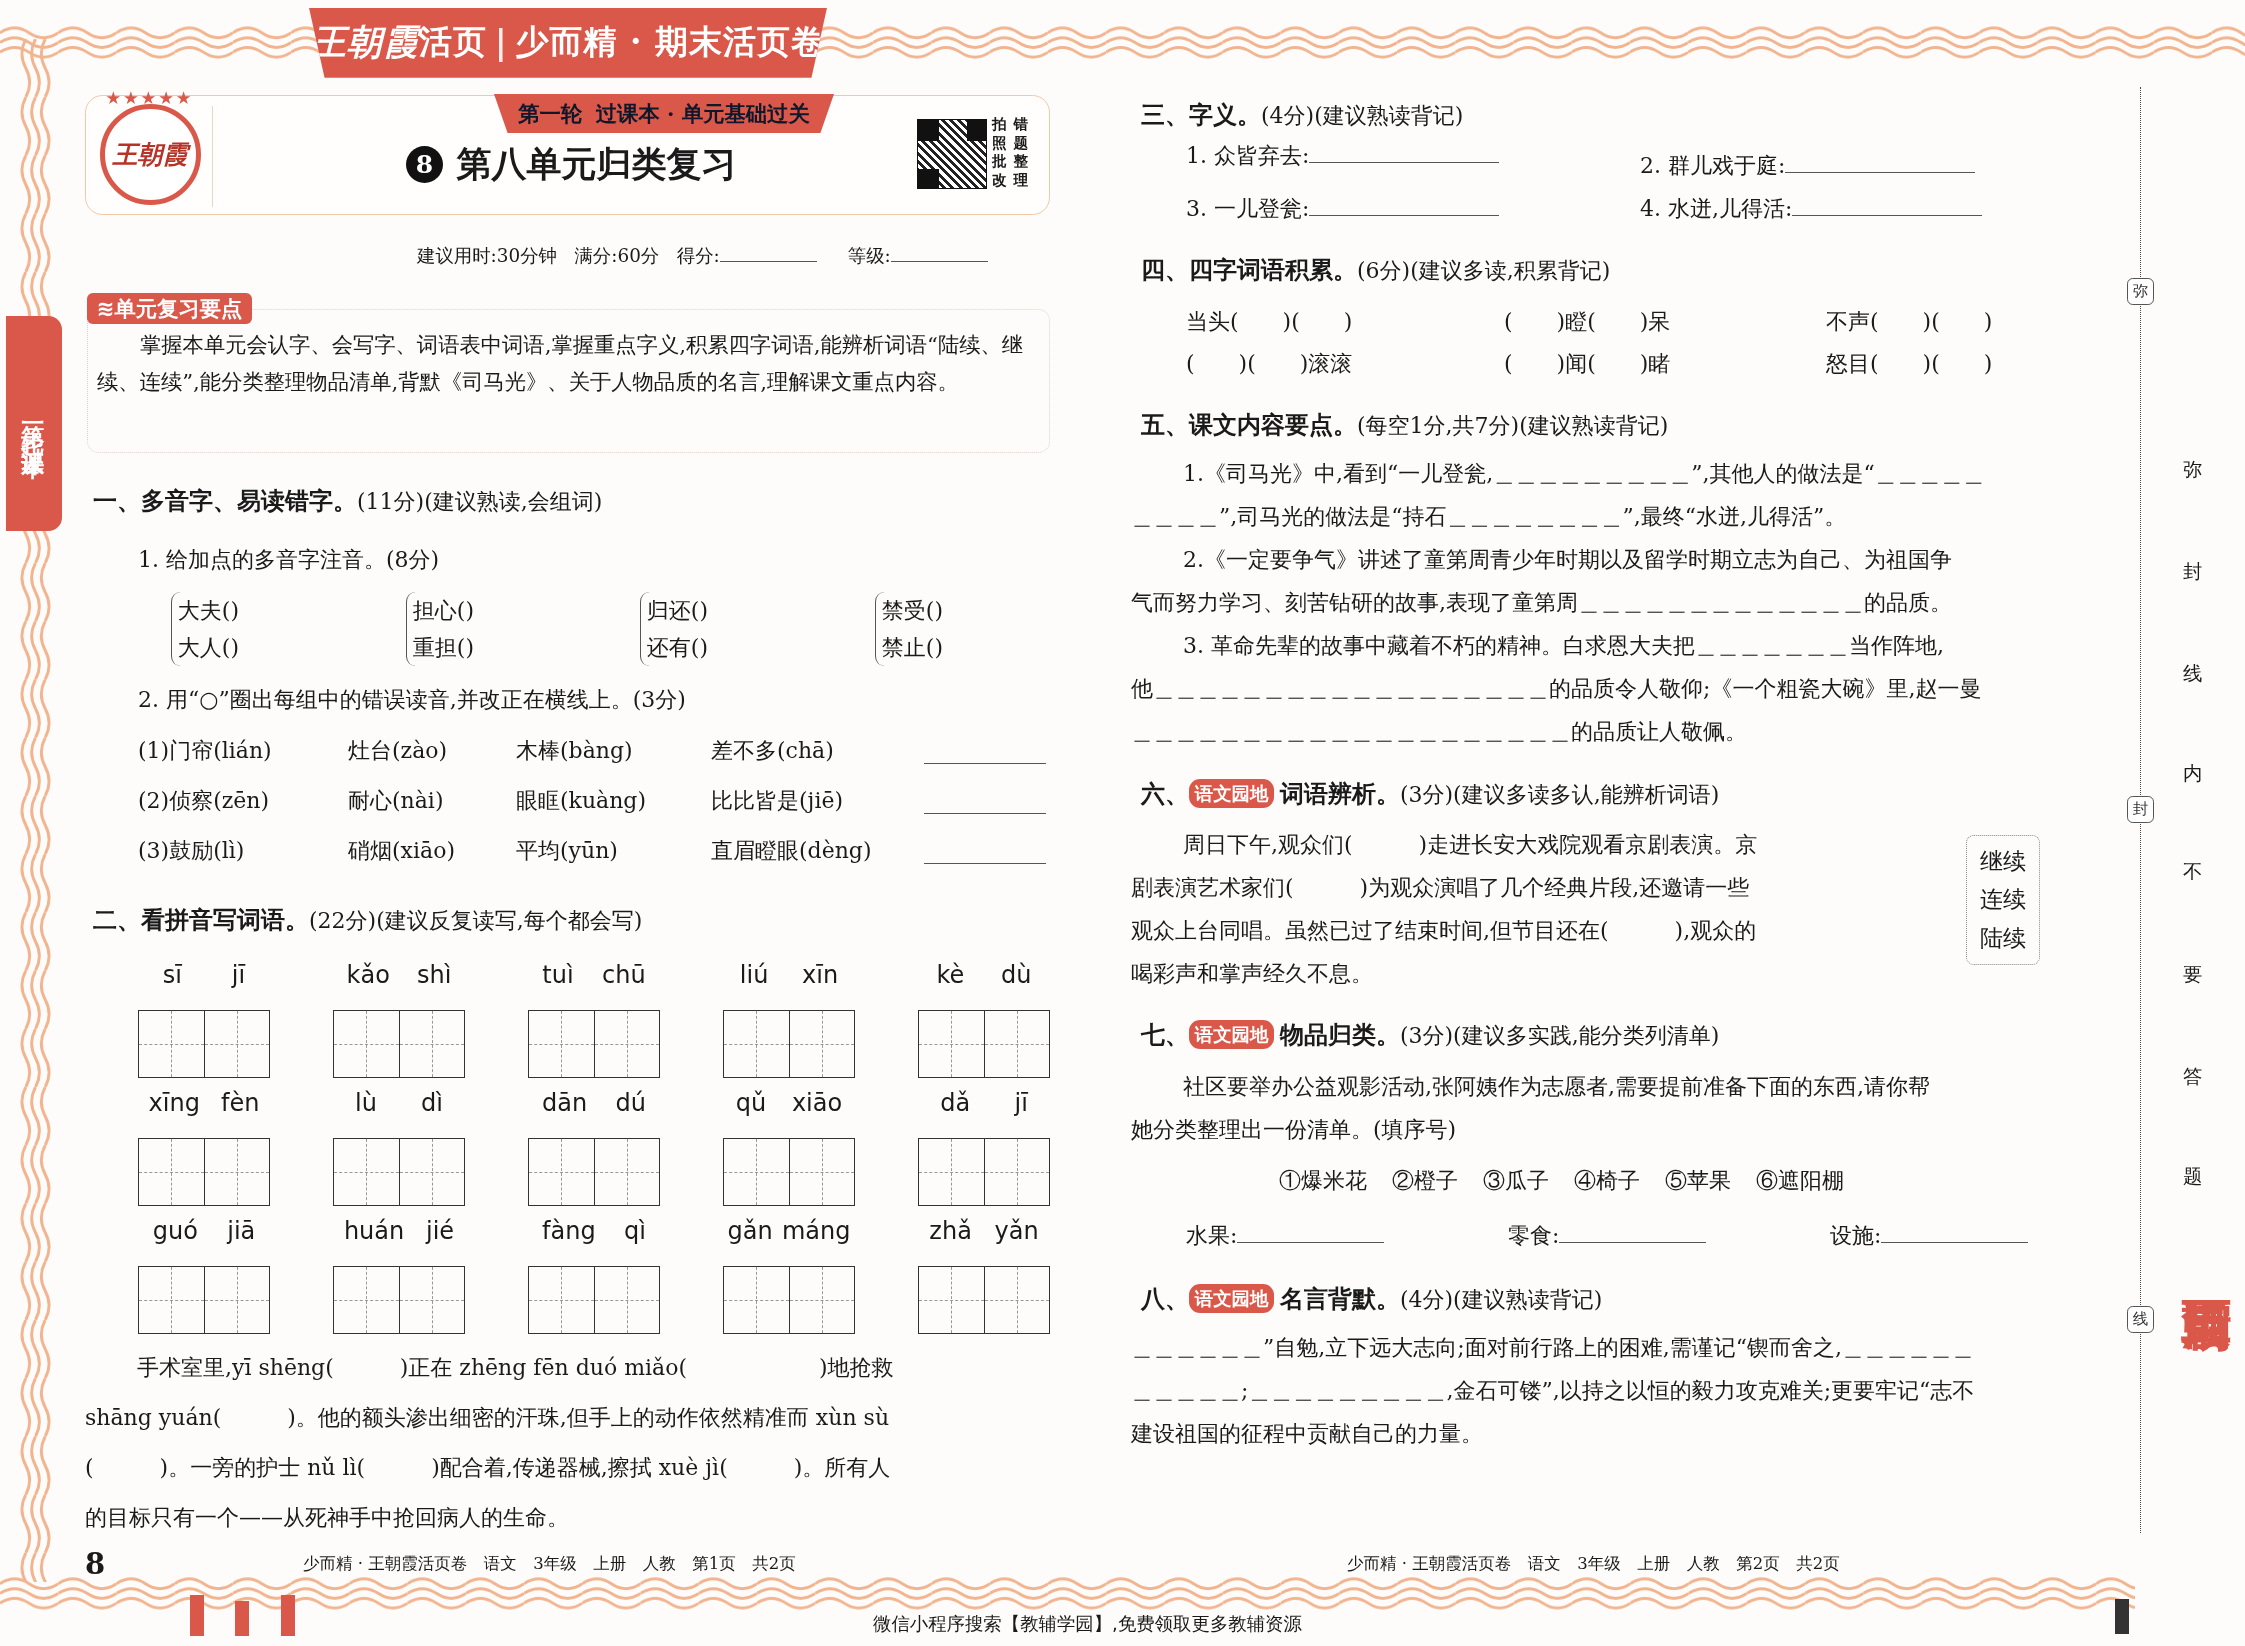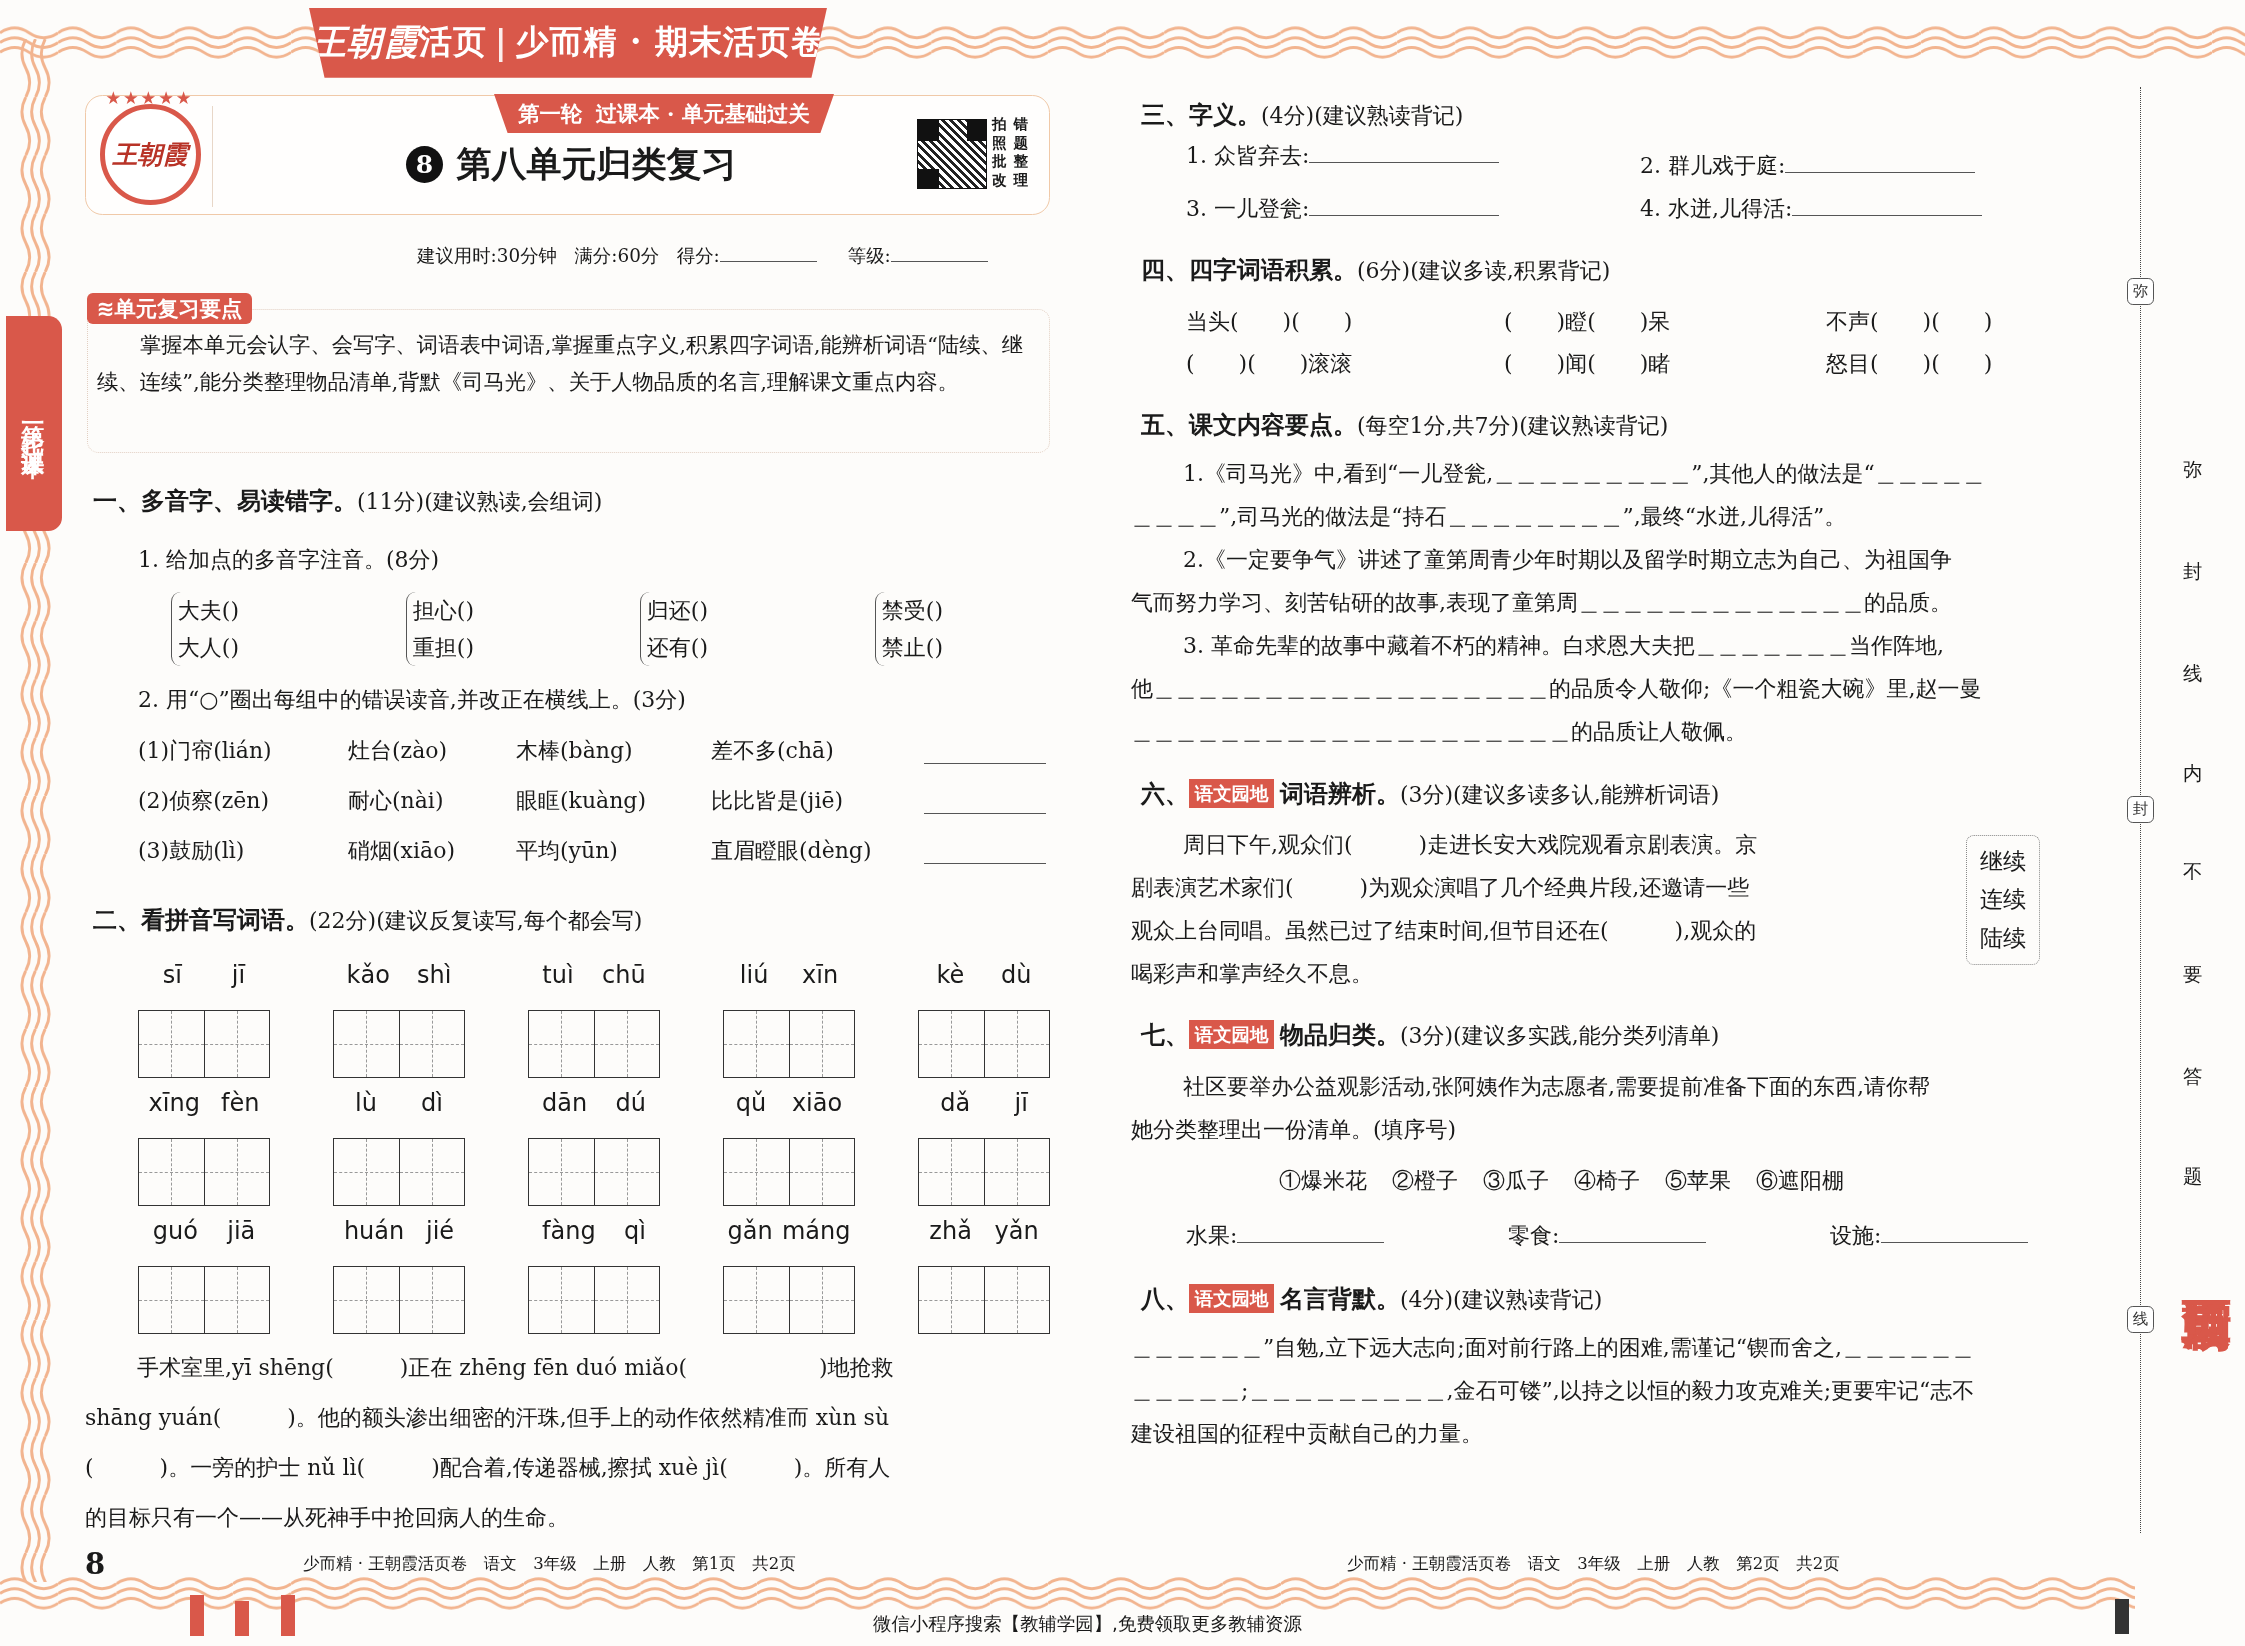--- a/index.html
+++ b/index.html
@@ -11,21 +11,21 @@
   
   .banner { position: absolute; left: 309px; top: 7.8px; width: 518px; height: 70px; background: #d9584a;
     clip-path: polygon(0 0, 100% 0, 97% 100%, 3% 100%); color: #fff; font-weight: bold;
     display: flex; align-items: center; justify-content: center; font-size: 33px; letter-spacing: 1px; }
   .banner .brand { font-family: "DejaVu Serif", serif; font-style: italic; font-size: 35px; }
   .banner .sep { margin: 0 7.8px; opacity: .9; }
 
   .title-box { position: absolute; left: 85px; top: 95px; width: 965px; height: 120px;
     border: 1.9px solid #f0c9a8; border-radius: 17.5px; background: #fffefd; }
   .round-tab { position: absolute; left: 408px; top: -1.9px; width: 340px; height: 39px; background: #d9584a;
-    clip-path: polygon(0 0, 100% 0, 96% 100%, 4% 100%); color: #ffffff; font-size: 21.3px; font-weight: bold;
+    clip-path: polygon(0 0, 100% 0, 96% 100%, 4% 100%); color: #0f172a; font-size: 21.3px; font-weight: bold;
     display: flex; align-items: center; justify-content: center; gap: 13.6px; }
   .logo { position: absolute; left: 13.6px; top: 7.8px; width: 101px; height: 101px; border-radius: 50%;
     border: 5.8px solid #d9584a; background: #fff; display: flex; align-items: center; justify-content: center;
     color: #b83327; font-size: 25px; font-weight: bold; font-style: italic; }
   .logo-stars { position: absolute; left: 19.4px; top: -7.8px; color: #d9584a; font-size: 17.5px; letter-spacing: 1.9px; }
   .logo-div { position: absolute; left: 126px; top: 9.7px; width: 1px; height: 101px; background: #e8d7c8; }
   .unit-title { position: absolute; left: 320px; top: 45px; font-size: 35px; font-weight: bold;
     display: flex; align-items: center; gap: 13.6px; }
   .unit-num { width: 37px; height: 37px; border-radius: 50%; background: #111; color: #fff;
     display: flex; align-items: center; justify-content: center; font-size: 25px; }
@@ -52,21 +52,21 @@
   .review-tag { position: absolute; left: 87px; top: 293px; height: 31px; padding: 0 9.7px; background: #d9584a;
     color: #fff; font-weight: bold; font-size: 21.3px; border-radius: 5.8px; display: flex; align-items: center; }
   .review-box { position: absolute; left: 87px; top: 309px; width: 963px; height: 144px;
     border: 1.9px dotted #e2cfc2; border-radius: 11.6px; }
   .review-text { position: absolute; left: 97px; top: 326px; width: 949px; font-size: 21.3px; line-height: 37px; text-indent: 43px; }
 
   .sec-title { position: absolute; font-size: 24px; font-weight: bold; white-space: nowrap; }
   .sec-title .plain { font-weight: normal; font-size: 22px; }
   .sub { position: absolute; font-size: 22px; white-space: nowrap; }
   .tag { display: inline-block; background: #d9584a; color: #fff; font-size: 18.4px; padding: 1.9px 5.8px;
-    border-radius: 0; margin-right: 5.8px; vertical-align: 1.9px; font-weight: bold; }
+    border-radius: 11px; margin-right: 5.8px; vertical-align: 1.9px; font-weight: bold; }
 
   .poly-group { position: absolute; font-size: 22px; line-height: 37px; border-left: 1.9px solid #555;
     border-radius: 9.7px 0 0 9.7px; padding-left: 5.8px; }
   .poly-item { display: flex; width: 165px; }
 
   .pinyin-grid { position: absolute; left: 138px; top: 961px; width: 912px; }
   .pg-item { position: absolute; width: 132px; text-align: center; }
   .pg-py { font-family: "DejaVu Sans", sans-serif; font-size: 24px; display: flex; justify-content: space-around; height: 39px; }
   .pg-boxes { display: flex; border: 1.9px solid #333; height: 68px; margin-top: 9.7px; }
   .pg-box { flex: 1; position: relative; border-right: 1.9px solid #333; }

